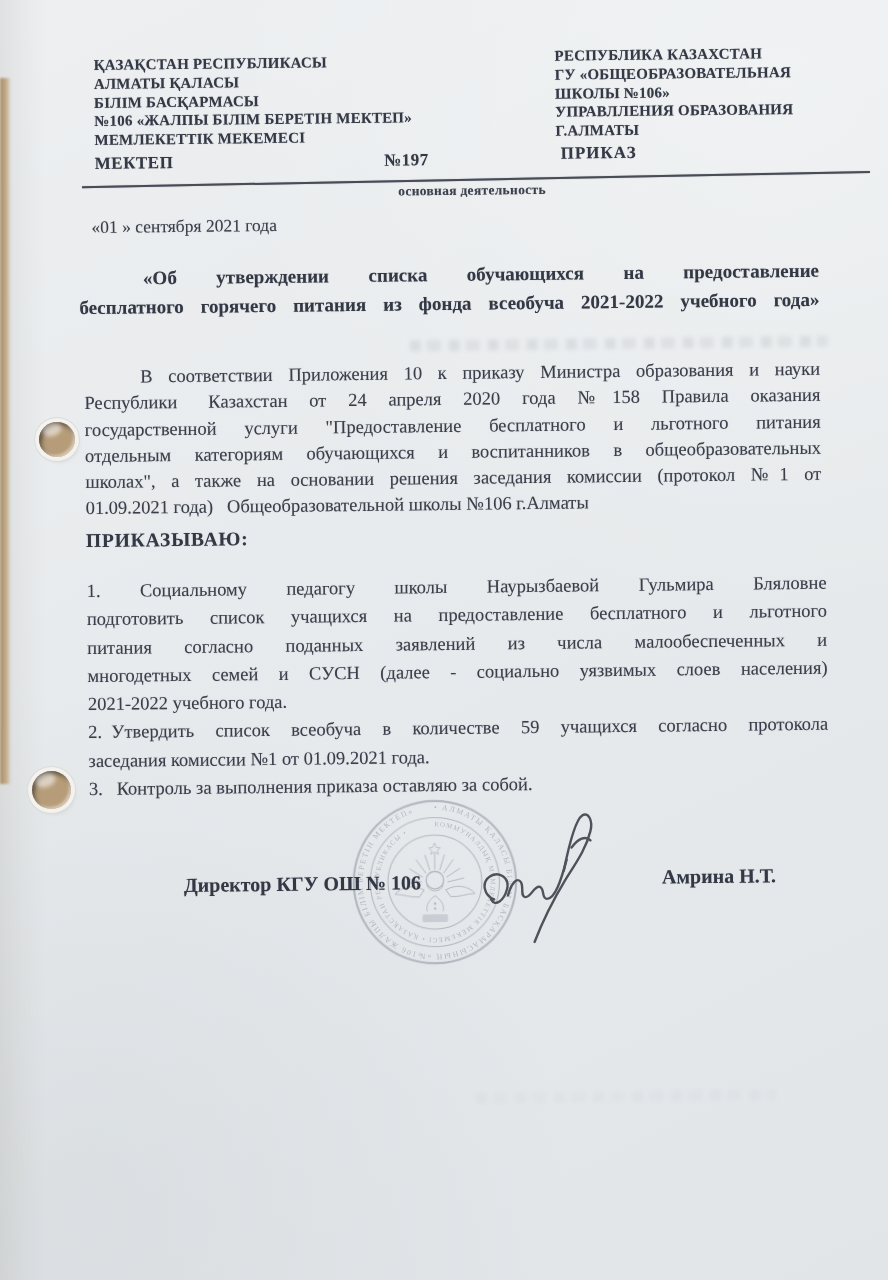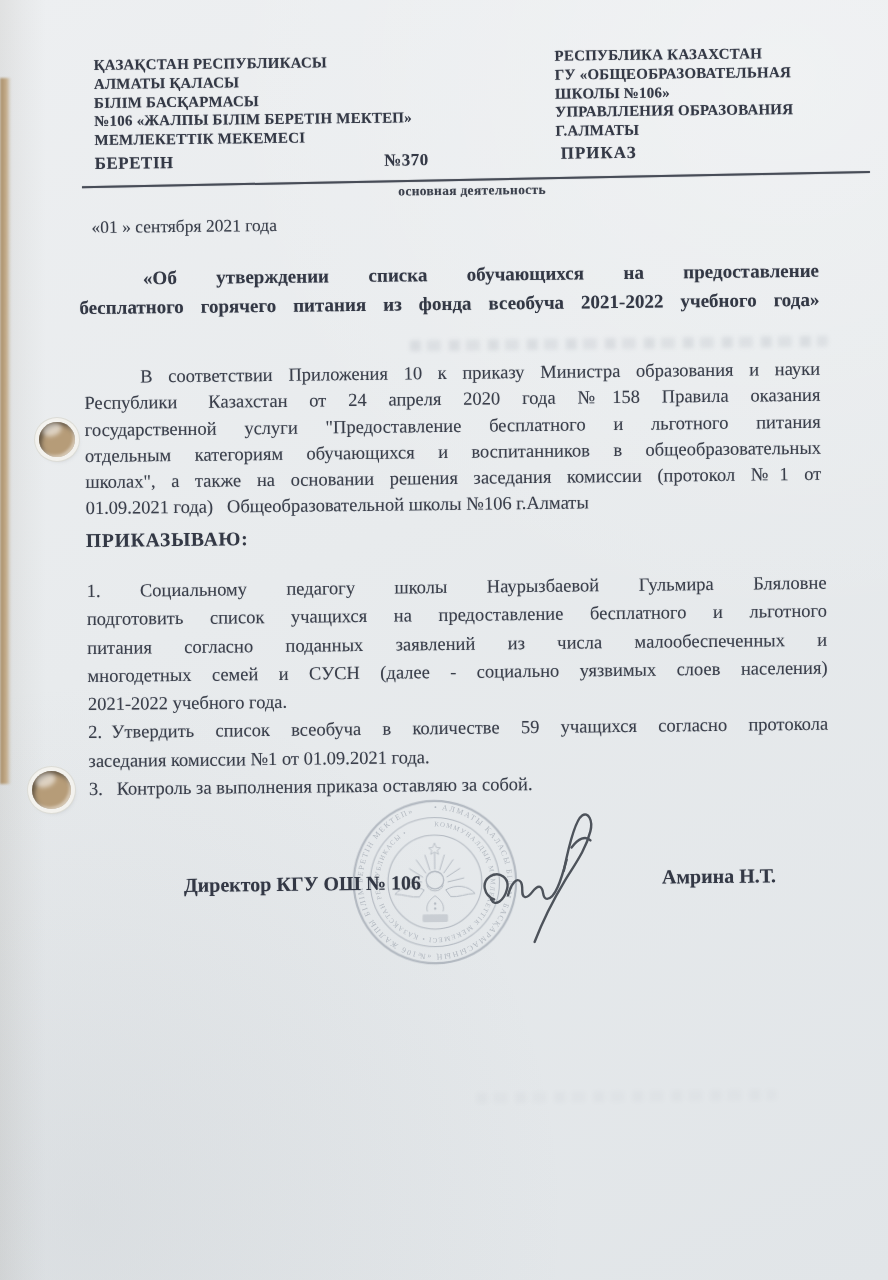--- a/index.html
+++ b/index.html
@@ -98,22 +98,22 @@
 
   <div class="abs hdr hdr-left">
     <div>
         <div class="hline t">ҚАЗАҚСТАН РЕСПУБЛИКАСЫ</div>
         <div class="hline t">АЛМАТЫ ҚАЛАСЫ</div>
         <div class="hline t">БІЛІМ БАСҚАРМАСЫ</div>
         <div class="hline t">№106 «ЖАЛПЫ БІЛІМ БЕРЕТІН МЕКТЕП»</div>
         <div class="hline t">МЕМЛЕКЕТТІК МЕКЕМЕСІ</div>
       </div>
     <div class="order-row">
-      <span class="t">БЕРЕТІН</span>
-      <span class="t">№370</span>
+      <span class="t">МЕКТЕП</span>
+      <span class="t">№197</span>
     </div>
   </div>
 
   <div class="abs hdr hdr-right">
     <div>
         <div class="hline t hr-city">РЕСПУБЛИКА КАЗАХСТАН</div>
         <div class="hline t hr-city">ГУ «ОБЩЕОБРАЗОВАТЕЛЬНАЯ</div>
         <div class="hline t hr-city">ШКОЛЫ №106»</div>
         <div class="hline t hr-city">УПРАВЛЛЕНИЯ ОБРАЗОВАНИЯ</div>
         <div class="hline t hr-city">Г.АЛМАТЫ</div>

